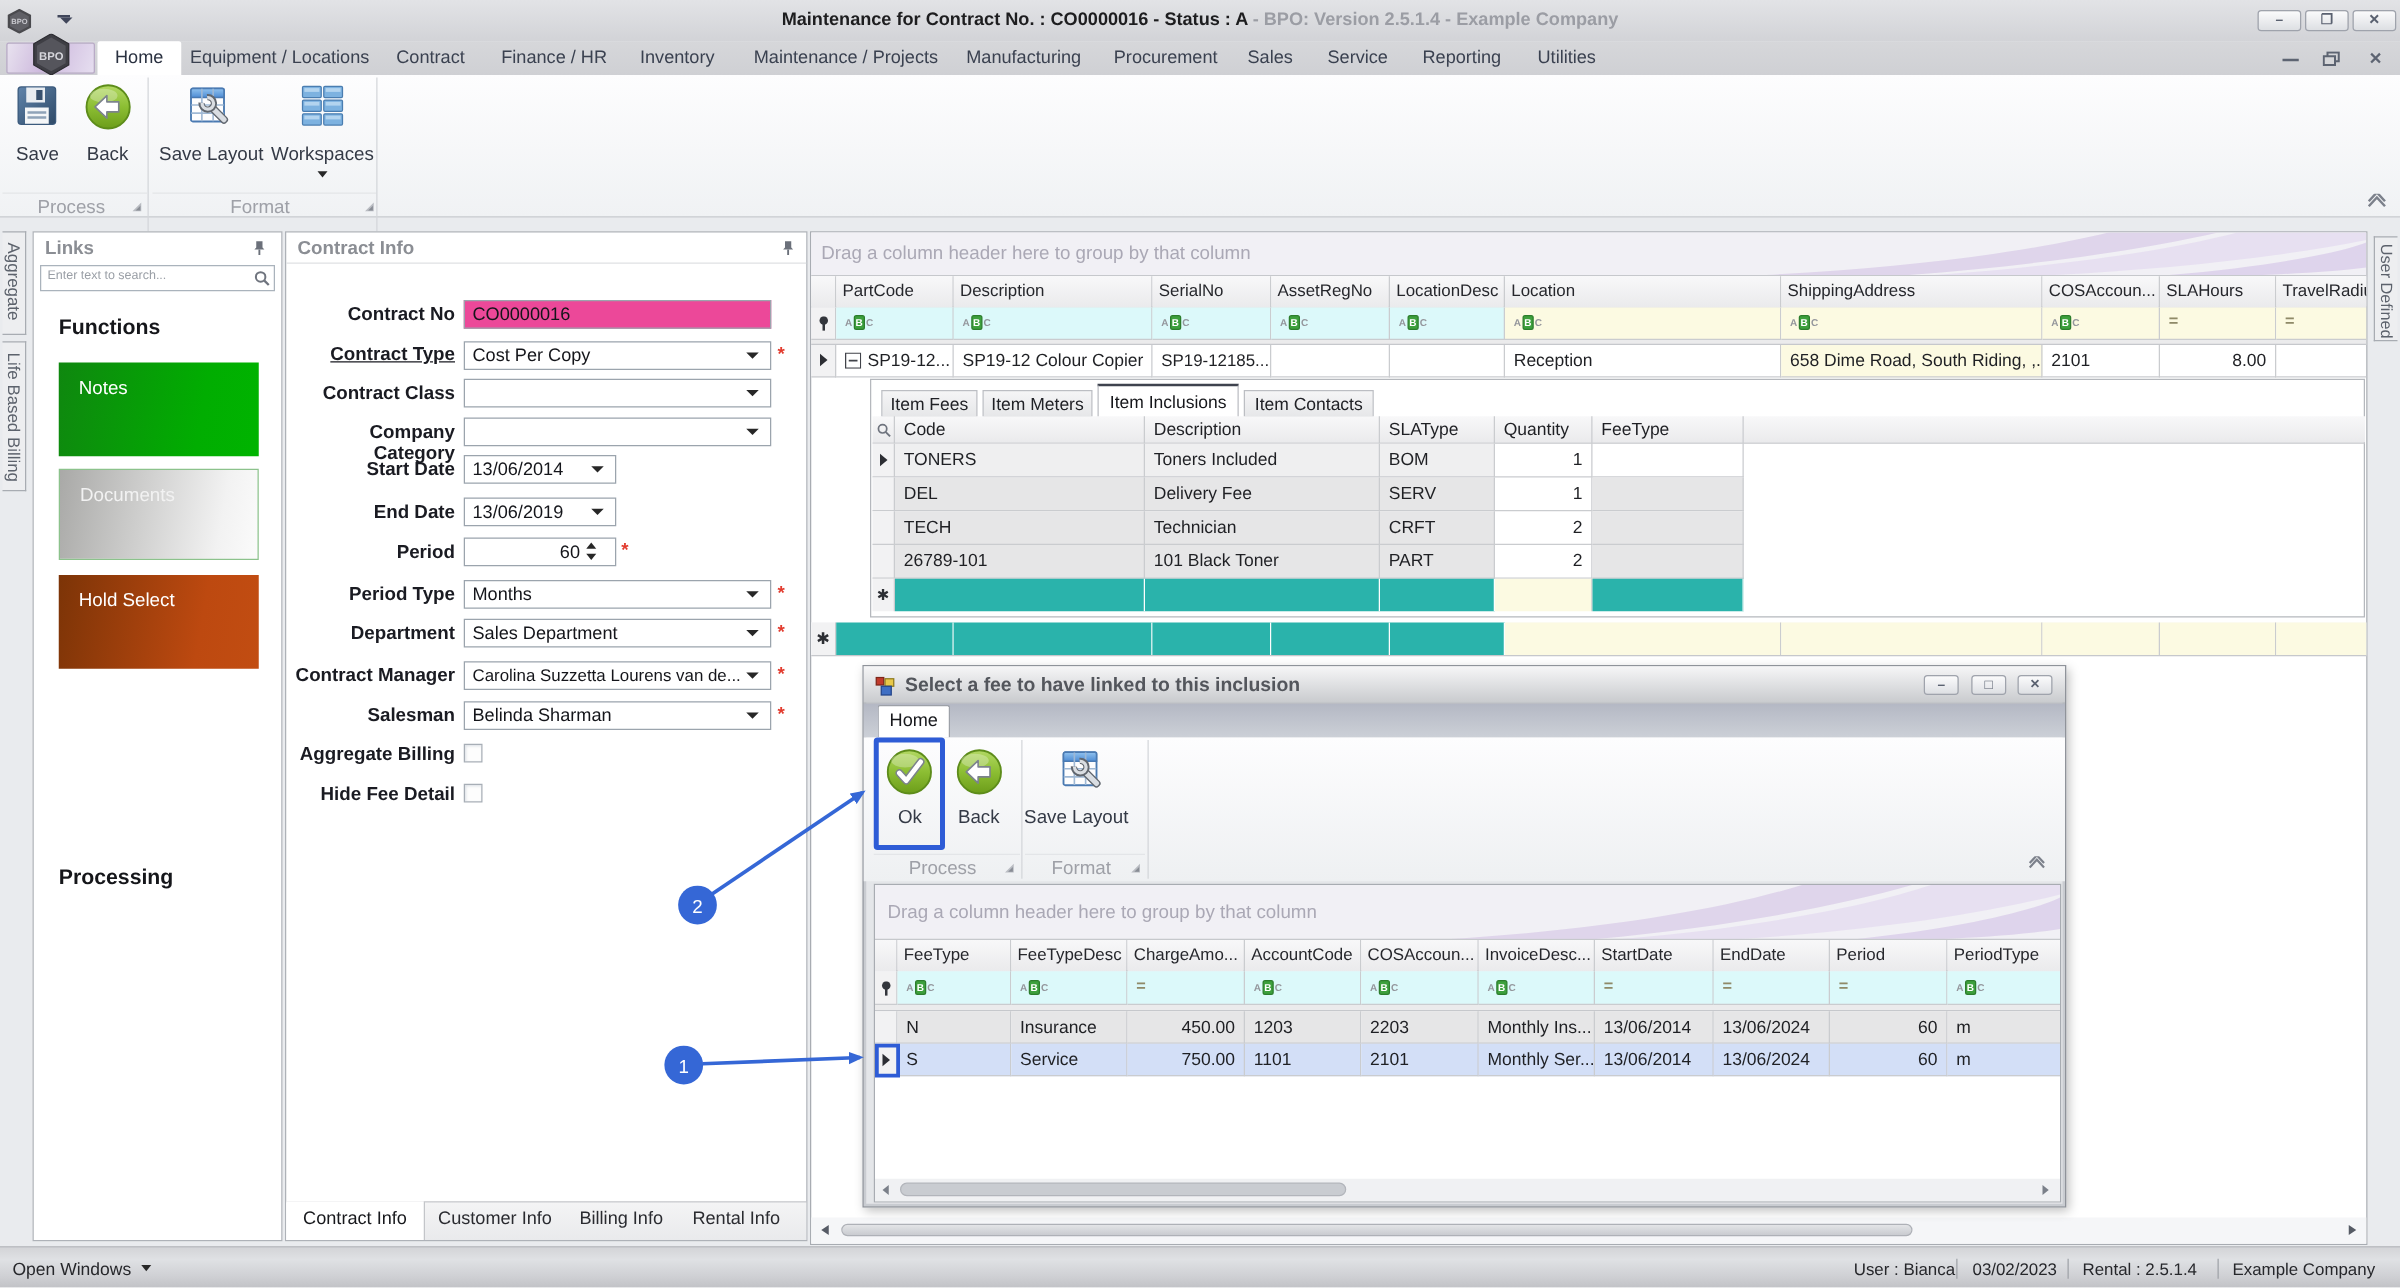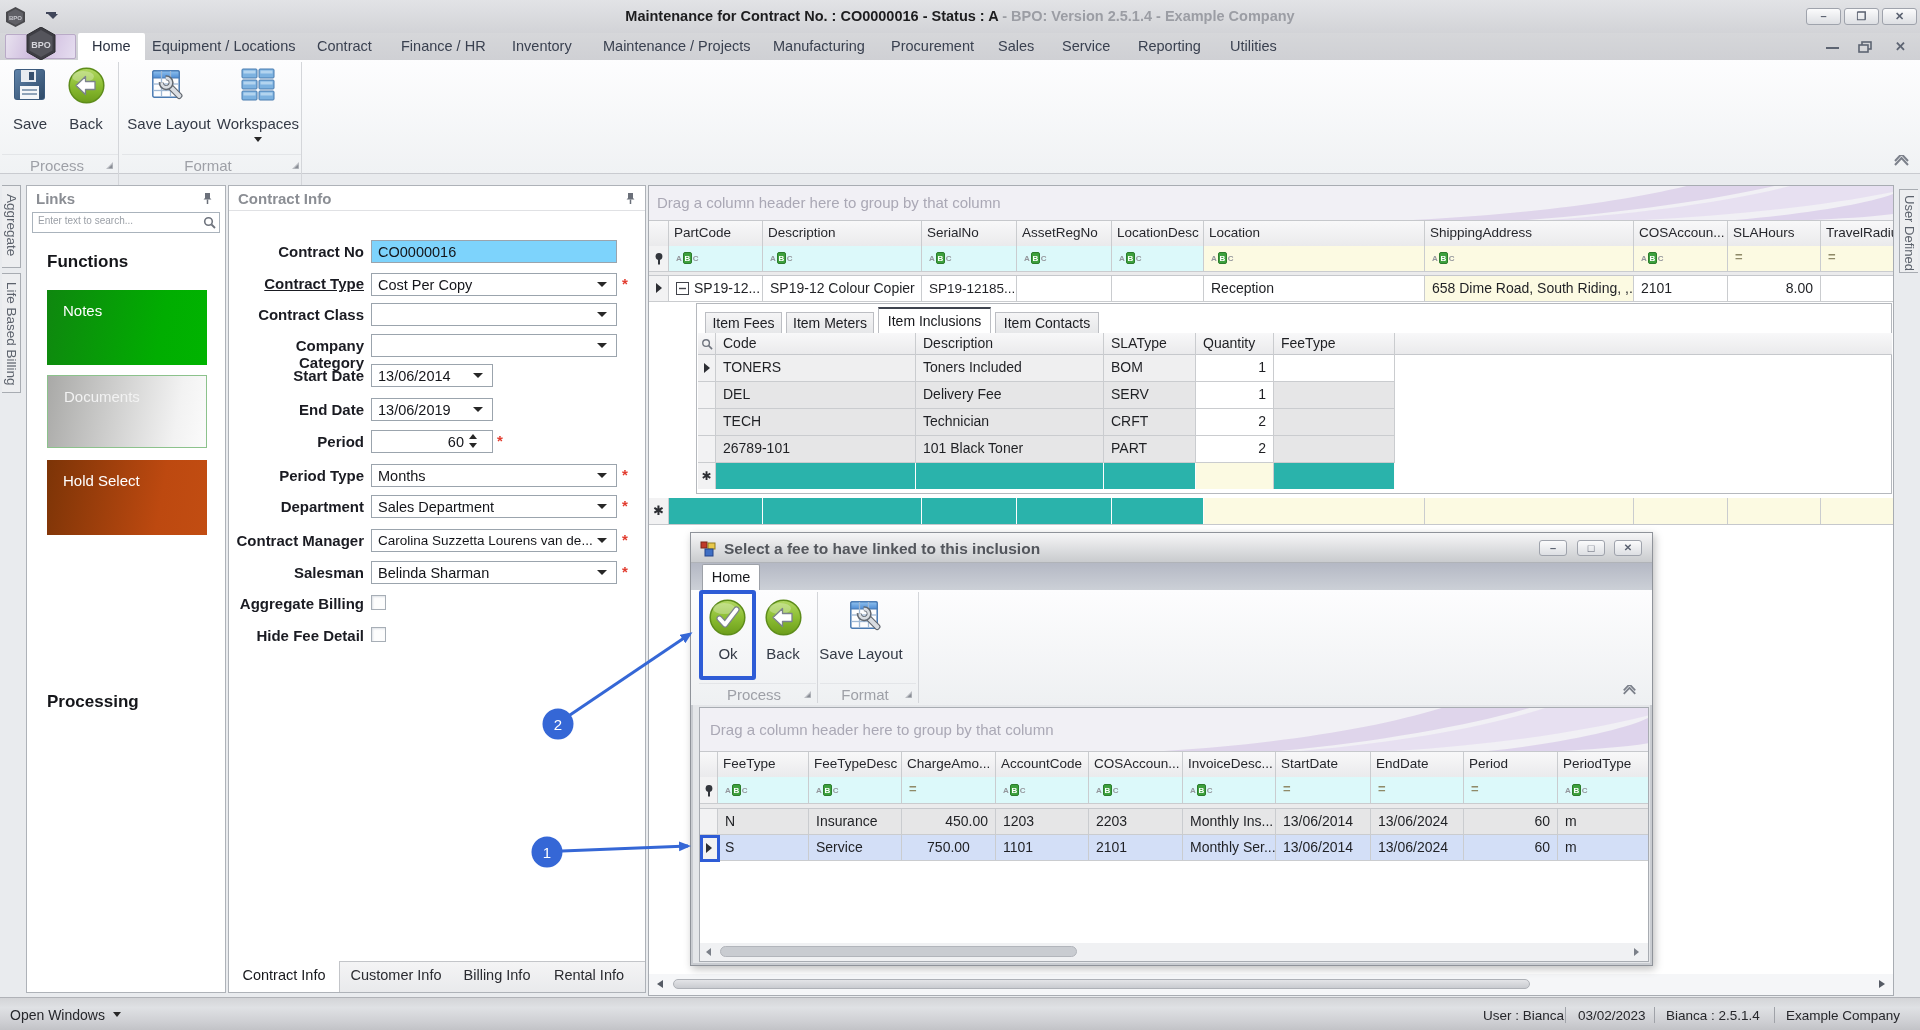--- a/index.html
+++ b/index.html
@@ -207,21 +207,21 @@
 </div>
 
 <div class="abs panel" style="left:228px;top:185px;width:418px;height:808px;">
   <div class="abs pcap" style="left:9px;top:4px;">Contract Info</div>
   <svg class="abs" style="left:396px;top:6px" width="11" height="13" viewBox="0 0 11 13">
       <path d="M3 1 L8 1 L8 6 L9.5 7.5 L1.5 7.5 L3 6 Z" fill="#6b707a"></path>
       <line x1="5.5" y1="7.5" x2="5.5" y2="12" stroke="#6b707a" stroke-width="1.5"></line>
     </svg>
   <div class="abs" style="left:0;top:24px;width:416px;height:1px;background:#e0e1e4;"></div>
   <div class="abs flabel" style="left:0px;top:57px;width:135px;">Contract No</div>
-  <div class="abs fbox" style="left:142px;top:54px;width:246px;background:#7dd3fc;">CO0000016</div>
+  <div class="abs fbox" style="left:142px;top:54px;width:246px;background:#ec4899;">CO0000016</div>
   <div class="abs flabel" style="left:0px;top:89px;width:135px;text-decoration:underline;">Contract Type</div>
   <div class="abs fbox" style="left:142px;top:87px;width:246px;">Cost Per Copy</div>
   <div class="abs combo-arrow" style="left:368px;top:96px;"></div>
   <div class="abs star" style="left:393px;top:89px;">*</div>
   <div class="abs flabel" style="left:0px;top:120px;width:135px;">Contract Class</div>
   <div class="abs fbox" style="left:142px;top:117px;width:246px;"></div>
   <div class="abs combo-arrow" style="left:368px;top:126px;"></div>
   <div class="abs flabel" style="left:0px;top:151px;width:135px;">Company Category</div>
   <div class="abs fbox" style="left:142px;top:148px;width:246px;"></div>
   <div class="abs combo-arrow" style="left:368px;top:157px;"></div>
@@ -547,21 +547,21 @@
   <div class="abs gcell bordR bordB grow" style="left:483px;top:101px;width:93px;height:26px;line-height:25px;">Monthly Ins...</div>
   <div class="abs gcell bordR bordB grow" style="left:576px;top:101px;width:95px;height:26px;line-height:25px;">13/06/2014</div>
   <div class="abs gcell bordR bordB grow" style="left:671px;top:101px;width:93px;height:26px;line-height:25px;">13/06/2024</div>
   <div class="abs gcell bordR bordB grow" style="left:764px;top:101px;width:94px;height:26px;line-height:25px;text-align:right;">60</div>
   <div class="abs gcell bordB grow" style="left:858px;top:101px;width:90px;height:26px;line-height:25px;">m</div>
   <div class="abs bordR bordB" style="left:0;top:127px;width:18px;height:26px;background:#f2f2f3;">
         <div class="abs" style="left:6px;top:8px;width:0;height:0;border-top:5px solid transparent;border-bottom:5px solid transparent;border-left:6px solid #2c2e33;"></div>
       </div>
   <div class="abs sel gcell bordR bordB" style="left:18px;top:127px;width:91px;height:26px;line-height:25px;">S</div>
   <div class="abs sel gcell bordR bordB" style="left:109px;top:127px;width:93px;height:26px;line-height:25px;">Service</div>
-  <div class="abs sel gcell bordR bordB" style="left:202px;top:127px;width:94px;height:26px;line-height:25px;text-align:center;">750.00</div>
+  <div class="abs sel gcell bordR bordB" style="left:202px;top:127px;width:94px;height:26px;line-height:25px;text-align:right;">750.00</div>
   <div class="abs sel gcell bordR bordB" style="left:296px;top:127px;width:93px;height:26px;line-height:25px;">1101</div>
   <div class="abs sel gcell bordR bordB" style="left:389px;top:127px;width:94px;height:26px;line-height:25px;">2101</div>
   <div class="abs sel gcell bordR bordB" style="left:483px;top:127px;width:93px;height:26px;line-height:25px;">Monthly Ser...</div>
   <div class="abs sel gcell bordR bordB" style="left:576px;top:127px;width:95px;height:26px;line-height:25px;">13/06/2014</div>
   <div class="abs sel gcell bordR bordB" style="left:671px;top:127px;width:93px;height:26px;line-height:25px;">13/06/2024</div>
   <div class="abs sel gcell bordR bordB" style="left:764px;top:127px;width:94px;height:26px;line-height:25px;text-align:right;">60</div>
   <div class="abs sel gcell bordB" style="left:858px;top:127px;width:90px;height:26px;line-height:25px;">m</div>
   <div class="abs" style="left:0px;top:127px;width:20px;height:27px;border:3.5px solid #2e5cd6;"></div>
   <div class="abs" style="left:0;top:235px;width:948px;height:18px;background:#f0f1f3;">
     <div class="abs" style="left:6px;top:5px;width:0;height:0;border-top:4.5px solid transparent;border-bottom:4.5px solid transparent;border-right:5.5px solid #7b8089;"></div>
@@ -584,16 +584,16 @@
   <circle cx="547" cy="852" r="15.5" fill="#3567d6"></circle>
   <text x="547" y="858" font-size="15" fill="#fff" text-anchor="middle" font-family="Liberation Sans">1</text>
 </svg>
 <div class="abs" id="statusbar">
   <div class="abs" style="left:10px;top:9px;font-size:14px;">Open Windows</div>
   <div class="abs" style="left:113px;top:14px;width:0;height:0;border-left:4.5px solid transparent;border-right:4.5px solid transparent;border-top:5px solid #272727;"></div>
   <div class="abs" style="left:1483px;top:10px;">User : Bianca</div>
   <div class="abs sep" style="left:1565px;top:9px;"></div>
   <div class="abs" style="left:1578px;top:10px;">03/02/2023</div>
   <div class="abs sep" style="left:1654px;top:9px;"></div>
-  <div class="abs" style="left:1666px;top:10px;">Bianca : 2.5.1.4</div>
+  <div class="abs" style="left:1666px;top:10px;">Rental : 2.5.1.4</div>
   <div class="abs sep" style="left:1774px;top:9px;"></div>
   <div class="abs" style="left:1786px;top:10px;">Example Company</div>
 </div>
 
 </body></html>

